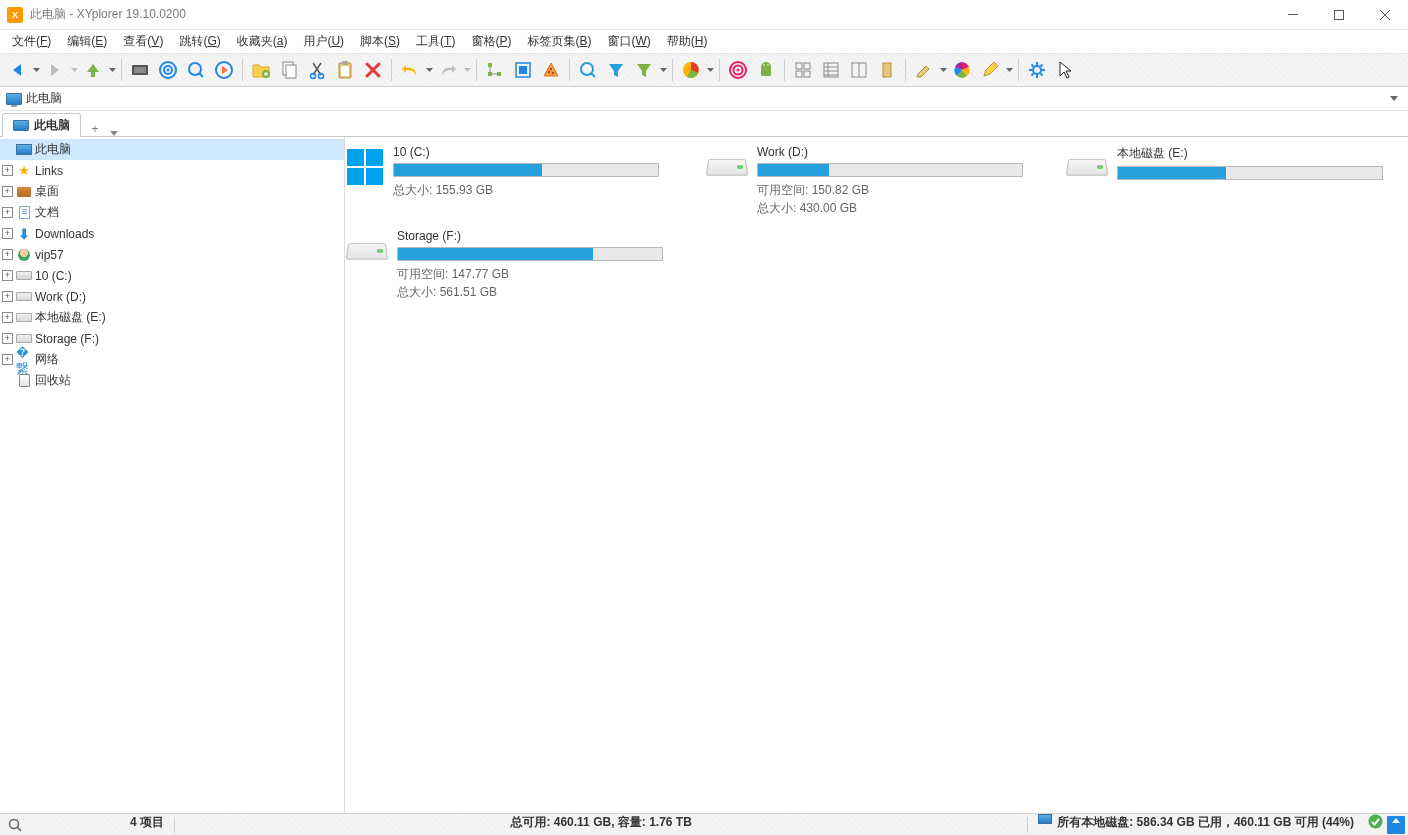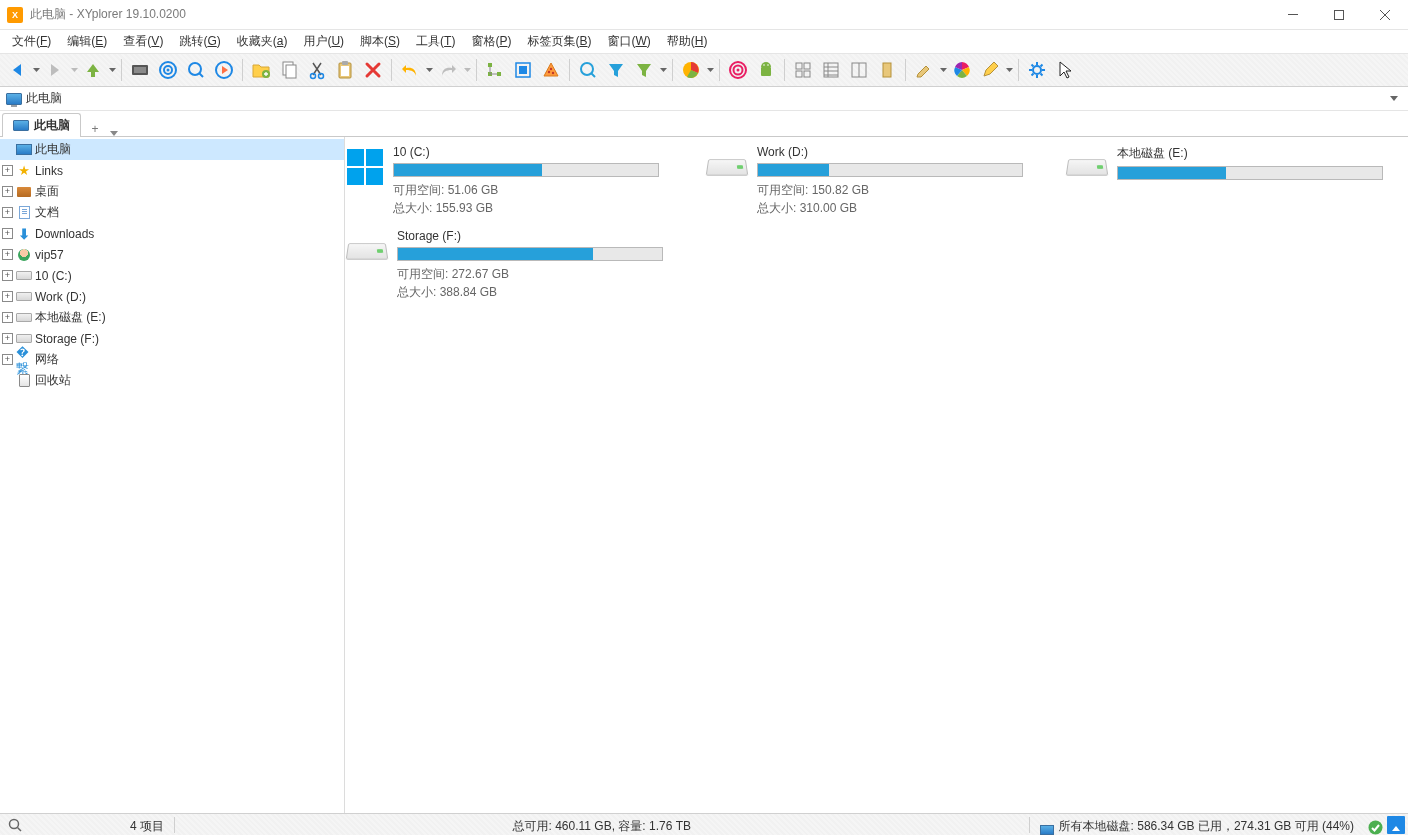--- a/index.html
+++ b/index.html
@@ -55,21 +55,21 @@
 .drive .bigic { width:44px;height:44px;display:flex;align-items:center;justify-content:center; }
 .drive .info { flex:1; }
 .drive .dname { color:#333; margin-bottom:4px; }
 .drive .bar { width:266px;height:14px;border:1px solid #b9b9b9;background:#e8e8e8;margin-bottom:4px;position:relative; }
 .drive .bar .fill { position:absolute;left:0;top:0;bottom:0;background:#26a0da; }
 .drive .meta { color:#666;font-size:12px;line-height:1.5; }
 
 
 .statusbar { height:22px;display:flex;align-items:center;border-top:1px solid #d0d0d0;background:#f3f3f3;
   background-image: repeating-linear-gradient(45deg, #f5f5f5 0, #f5f5f5 2px, #f1f1f1 2px, #f1f1f1 4px); font-size:12px;color:#333;}
-.statusbar .cell { padding:0 10px;height:100%;display:flex;align-items:flex-end;gap:5px; }
+.statusbar .cell { padding:0 10px;height:100%;display:flex;align-items:flex-start;gap:5px;font-weight:bold; }
 .statusbar .sep { width:1px;height:16px;background:#cfcfcf; }
 .statusbar .search { width:18px;height:18px;display:flex;align-items:center;justify-content:center;color:#666;margin-left:6px;}
 .statusbar .mon { width:14px;height:10px;background:linear-gradient(#5ab0e6,#2a7cc7);border:1px solid #3a6fa0; }
 
 .hdd-ic { width:40px;height:18px;background:linear-gradient(#f6f6f6,#e3e3e3);border:1px solid #bcbcbc;border-radius:2px;position:relative;transform:perspective(60px) rotateX(25deg); }
 .hdd-ic::after{content:"";position:absolute;right:3px;top:6px;width:6px;height:4px;background:#6fcf6f;border-radius:1px;}
 .win-ic { width:36px;height:36px;display:grid;grid-template:1fr 1fr/1fr 1fr;gap:2px;}
 .win-ic div{background:#00a2ed;}
 
 .small-hdd { width:16px;height:9px;background:linear-gradient(#f0f0f0,#d8d8d8);border:1px solid #a9a9a9;border-radius:1px; }
@@ -499,35 +499,34 @@
               <div></div>
               <div></div>
               <div></div>
             </div>
           </div>
     <div class="info">
       <div class="dname">10 (C:)</div>
       <div class="bar">
               <div class="fill" style="width:56%"></div>
             </div>
-      <div class="meta">可用空间: 51.06 GB</div>
       <div class="meta">总大小: 155.93 GB</div>
     </div>
         </div>
         <div class="drive">
     <div class="bigic">
             <div class="hdd-ic"></div>
           </div>
     <div class="info">
       <div class="dname">Work (D:)</div>
       <div class="bar">
               <div class="fill" style="width:27%"></div>
             </div>
       <div class="meta">可用空间: 150.82 GB</div>
-      <div class="meta">总大小: 310.00 GB</div>
+      <div class="meta">总大小: 430.00 GB</div>
     </div>
         </div>
         <div class="drive">
     <div class="bigic">
             <div class="hdd-ic"></div>
           </div>
     <div class="info">
       <div class="dname">本地磁盘 (E:)</div>
       <div class="bar">
               <div class="fill" style="width:41%"></div>
@@ -536,22 +535,22 @@
         </div>
         <div class="drive">
     <div class="bigic">
             <div class="hdd-ic"></div>
           </div>
     <div class="info">
       <div class="dname">Storage (F:)</div>
       <div class="bar">
               <div class="fill" style="width:74%"></div>
             </div>
-      <div class="meta">可用空间: 272.67 GB</div>
-      <div class="meta">总大小: 388.84 GB</div>
+      <div class="meta">可用空间: 147.77 GB</div>
+      <div class="meta">总大小: 561.51 GB</div>
     </div>
         </div>
       </div>
   </div>
 </div>
 
 <div class="statusbar">
   <div class="search">
       <svg width="14" height="14">
         <circle cx="6" cy="6" r="4.5" fill="none" stroke="#666" stroke-width="1.5"></circle>
@@ -559,21 +558,21 @@
       </svg>
     </div>
   <div class="cell" style="flex:0 0 150px">
       <span style="margin-left:auto">4 项目</span>
     </div>
   <div class="sep"></div>
   <div class="cell" style="flex:1;justify-content:center">总可用: 460.11 GB, 容量: 1.76 TB</div>
   <div class="sep"></div>
   <div class="cell">
     <div class="mon"></div>
-    <span>所有本地磁盘: 586.34 GB 已用，274.31 GB 可用 (44%)</span>
+    <span>所有本地磁盘: 586.34 GB 已用，460.11 GB 可用 (44%)</span>
   </div>
   <div class="cell" style="padding:0 4px">
       <svg width="15" height="15">
         <circle cx="7.5" cy="7.5" r="7" fill="#4caf50"></circle>
         <path d="M4 8 L6.5 10.5 L11 5" stroke="#fff" stroke-width="2" fill="none"></path>
       </svg>
     </div>
   <div class="cell" style="padding:0 4px;background:#1e88e5;color:#fff;height:18px;margin-right:3px;border-radius:1px">
       <svg width="10" height="10">
         <path d="M5 2 L9 7 L1 7 Z" fill="#fff"></path>

